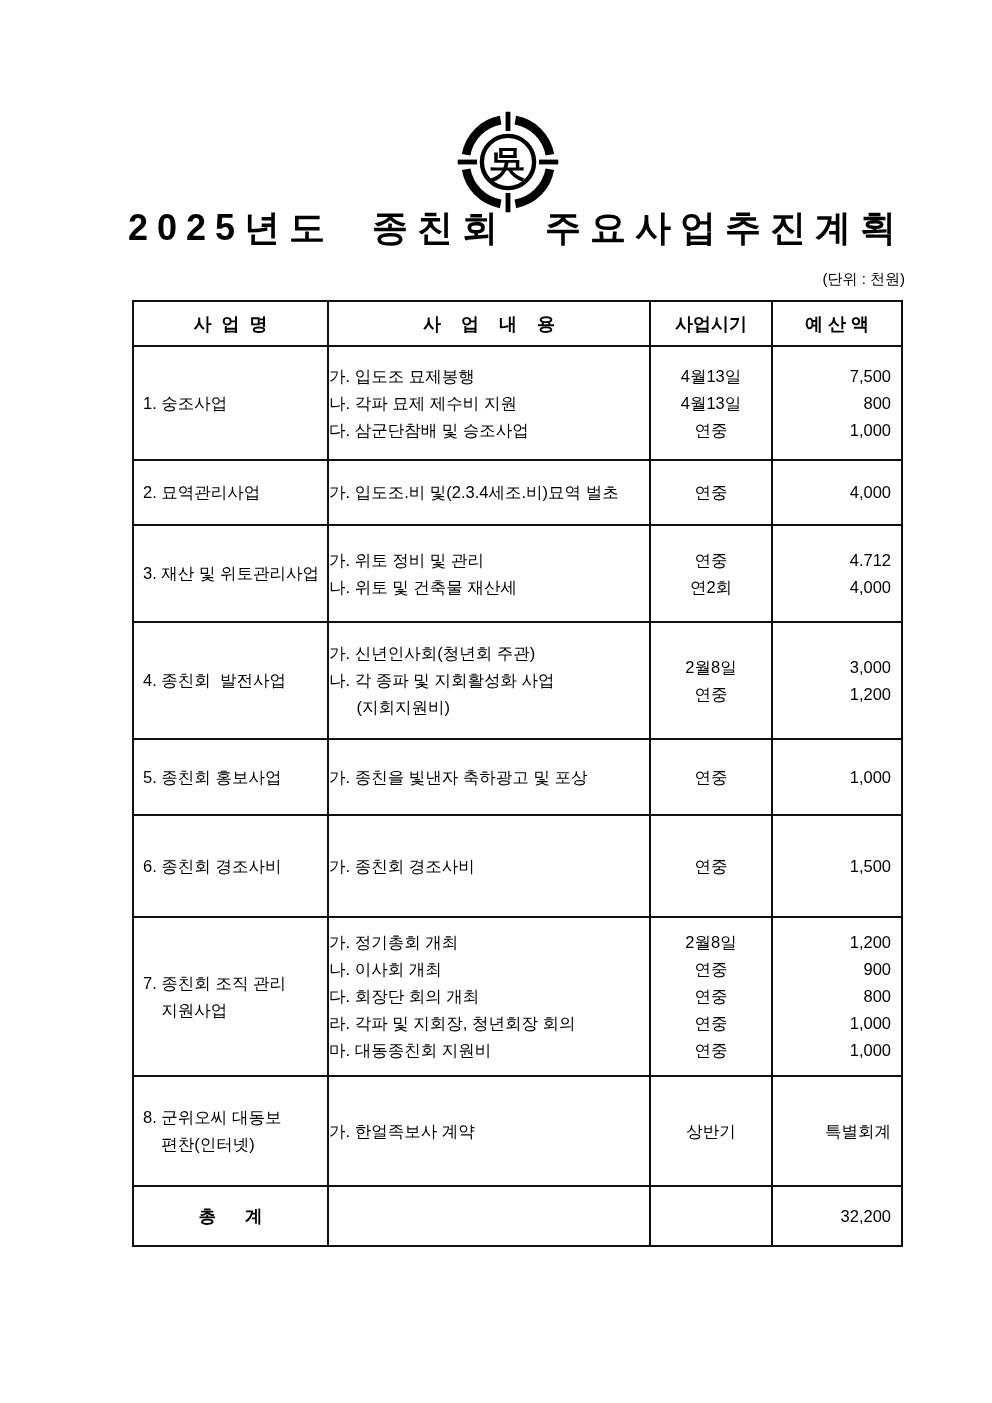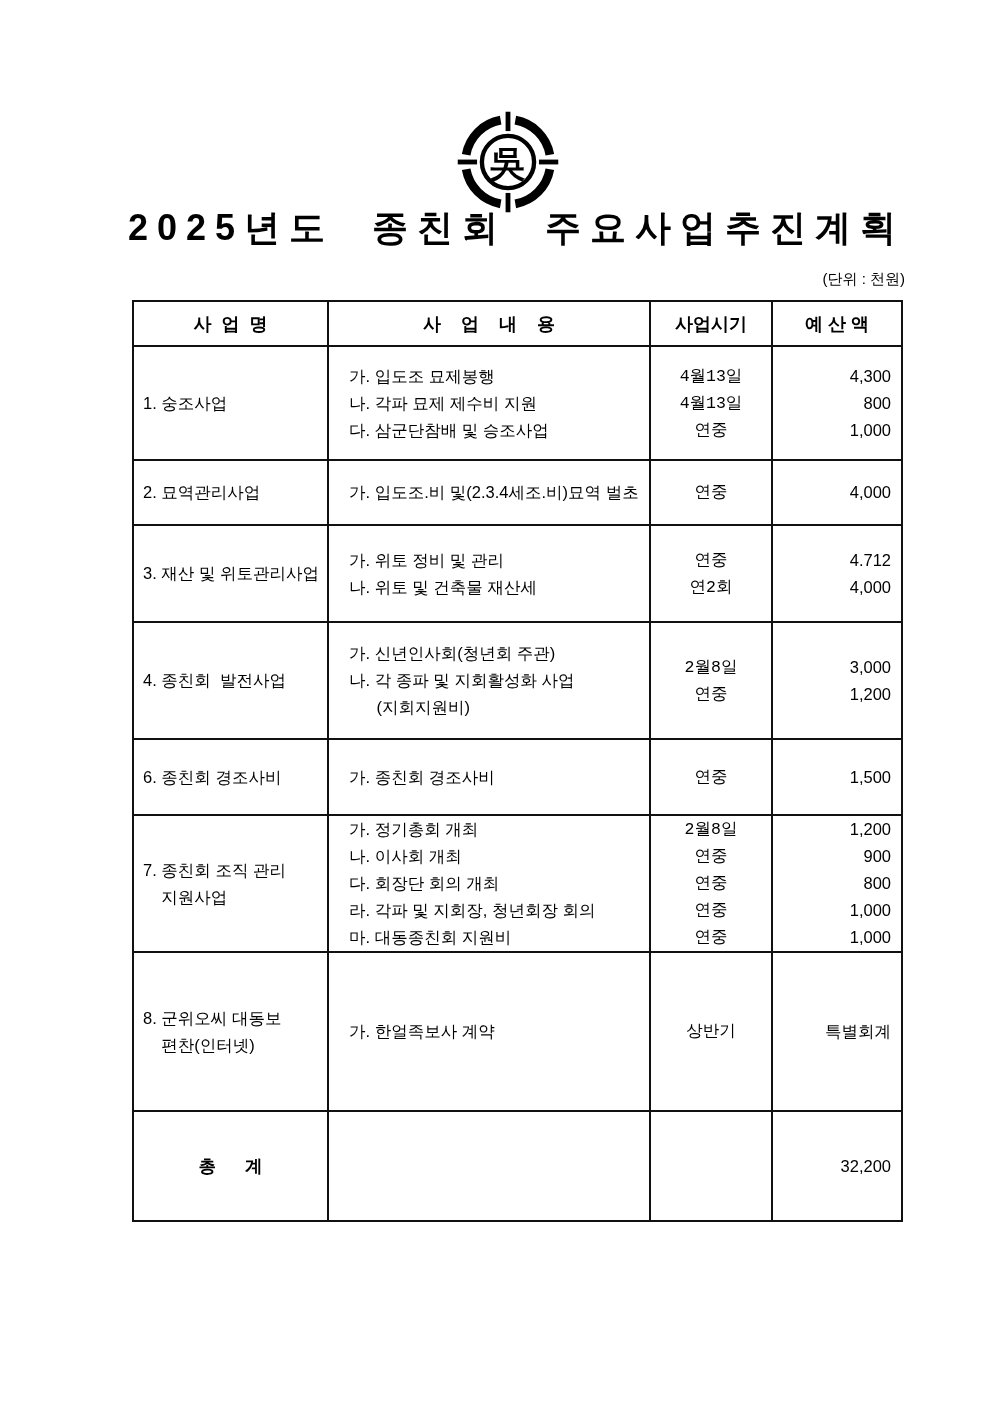--- a/index.html
+++ b/index.html
@@ -66,36 +66,36 @@
   tbody tr:nth-child(3) { height: 97px; }
   tbody tr:nth-child(4) { height: 117px; }
   tbody tr:nth-child(5) { height: 76px; }
   tbody tr:nth-child(6) { height: 102px; }
   tbody tr:nth-child(7) { height: 159px; }
   tbody tr:nth-child(8) { height: 110px; }
   tbody tr:nth-child(9) { height: 60px; }
 
   .col-name    { width: 193px; }
   .col-content { width: 320px; }
-  .col-time    { width: 120px; font-family: Liberation Mono, monospace; }
+  .col-time    { width: 120px; }
   .col-budget  { width: 128px; }
 
   .line-stack {
     display: flex;
     flex-direction: column;
     justify-content: center;
     height: 100%;
   }
   .cell-line {
     font-size: 16.5px;
     line-height: 27px;
     white-space: pre;
   }
   .col-name .cell-line    { text-align: left;  padding-left: 9px; }
-  .col-content .cell-line { text-align: left;  padding-left: 20px; }
+  .col-content .cell-line { text-align: left;  padding-left: 0; }
   .col-time .cell-line    { text-align: center; }
   .col-budget .cell-line  { text-align: right; padding-right: 10px; }
 
   .total-row .col-name .cell-line {
     text-align: center;
     padding-left: 0;
     font-size: 17.5px;
     font-weight: bold;
   }
 </style>
@@ -151,21 +151,21 @@
           </td>
           <td class="col-time">
             <div class="line-stack">
               <div class="cell-line">4월13일</div>
               <div class="cell-line">4월13일</div>
               <div class="cell-line">연중</div>
             </div>
           </td>
           <td class="col-budget">
             <div class="line-stack">
-              <div class="cell-line">4,300</div>
+              <div class="cell-line">7,500</div>
               <div class="cell-line">800</div>
               <div class="cell-line">1,000</div>
             </div>
           </td>
         </tr>
         <tr>
           <td class="col-name">
             <div class="line-stack">
               <div class="cell-line">2. 묘역관리사업</div>
             </div>
@@ -227,20 +227,42 @@
           <td class="col-time">
             <div class="line-stack">
               <div class="cell-line">2월8일</div>
               <div class="cell-line">연중</div>
             </div>
           </td>
           <td class="col-budget">
             <div class="line-stack">
               <div class="cell-line">3,000</div>
               <div class="cell-line">1,200</div>
+            </div>
+          </td>
+        </tr>
+        <tr>
+          <td class="col-name">
+            <div class="line-stack">
+              <div class="cell-line">5. 종친회 홍보사업</div>
+            </div>
+          </td>
+          <td class="col-content">
+            <div class="line-stack">
+              <div class="cell-line">가. 종친을 빛낸자 축하광고 및 포상</div>
+            </div>
+          </td>
+          <td class="col-time">
+            <div class="line-stack">
+              <div class="cell-line">연중</div>
+            </div>
+          </td>
+          <td class="col-budget">
+            <div class="line-stack">
+              <div class="cell-line">1,000</div>
             </div>
           </td>
         </tr>
         <tr>
           <td class="col-name">
             <div class="line-stack">
               <div class="cell-line">6. 종친회 경조사비</div>
             </div>
           </td>
           <td class="col-content">

